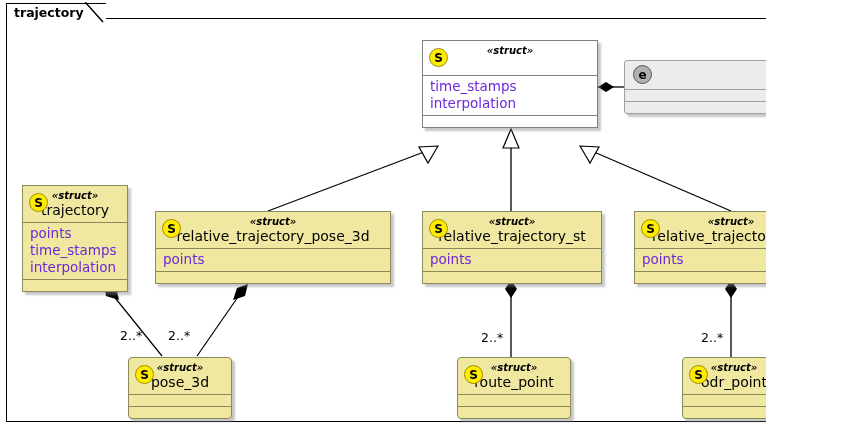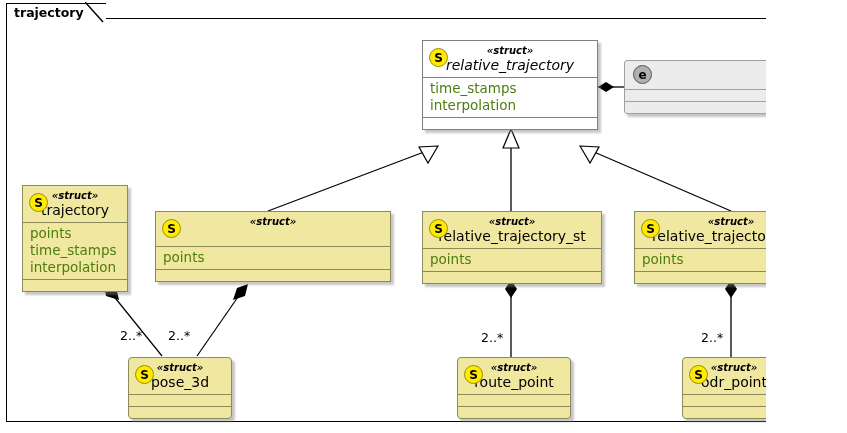--- a/index.html
+++ b/index.html
@@ -167,21 +167,21 @@
   }
   .compartment.empty {
     height: 11px;
     padding: 0;
   }
   .attr {
     display: block;
     font-size: 13.5px;
     line-height: 17px;
     white-space: nowrap;
-    color: #4d7c0f;
+    color: #6d28d9;
   }
   .mult-label {
     position: absolute;
     font-size: 12.5px;
     color: #000;
     white-space: nowrap;
   }
 </style>
 </head>
 <body>
@@ -245,21 +245,20 @@
 
   <div class="mult-label" style="left:120px; top:328px;">2..*</div>
   <div class="mult-label" style="left:168px; top:328px;">2..*</div>
   <div class="mult-label" style="left:481px; top:330px;">2..*</div>
   <div class="mult-label" style="left:701px; top:330px;">2..*</div>
 
   <div class="uml-box struct-white" style="left:422px; top:40px; width:176px;">
     <div class="box-header">
       <span class="icon-badge s-icon">S</span>
       <span class="stereotype">«struct»</span>
-      <span class="type-name italic">relative_trajectory</span>
     </div>
     <div class="divider"></div>
     <div class="compartment">
       <span class="attr">time_stamps</span>
       <span class="attr">interpolation</span>
     </div>
     <div class="divider"></div>
     <div class="compartment empty"></div>
   </div>
 
@@ -286,20 +285,21 @@
       <span class="attr">interpolation</span>
     </div>
     <div class="divider"></div>
     <div class="compartment empty"></div>
   </div>
 
   <div class="uml-box" style="left:155px; top:211px; width:236px;">
     <div class="box-header">
       <span class="icon-badge s-icon">S</span>
       <span class="stereotype">«struct»</span>
+      <span class="type-name">relative_trajectory_pose_3d</span>
     </div>
     <div class="divider"></div>
     <div class="compartment">
       <span class="attr">points</span>
     </div>
     <div class="divider"></div>
     <div class="compartment empty"></div>
   </div>
 
   <div class="uml-box" style="left:422px; top:211px; width:180px;">

